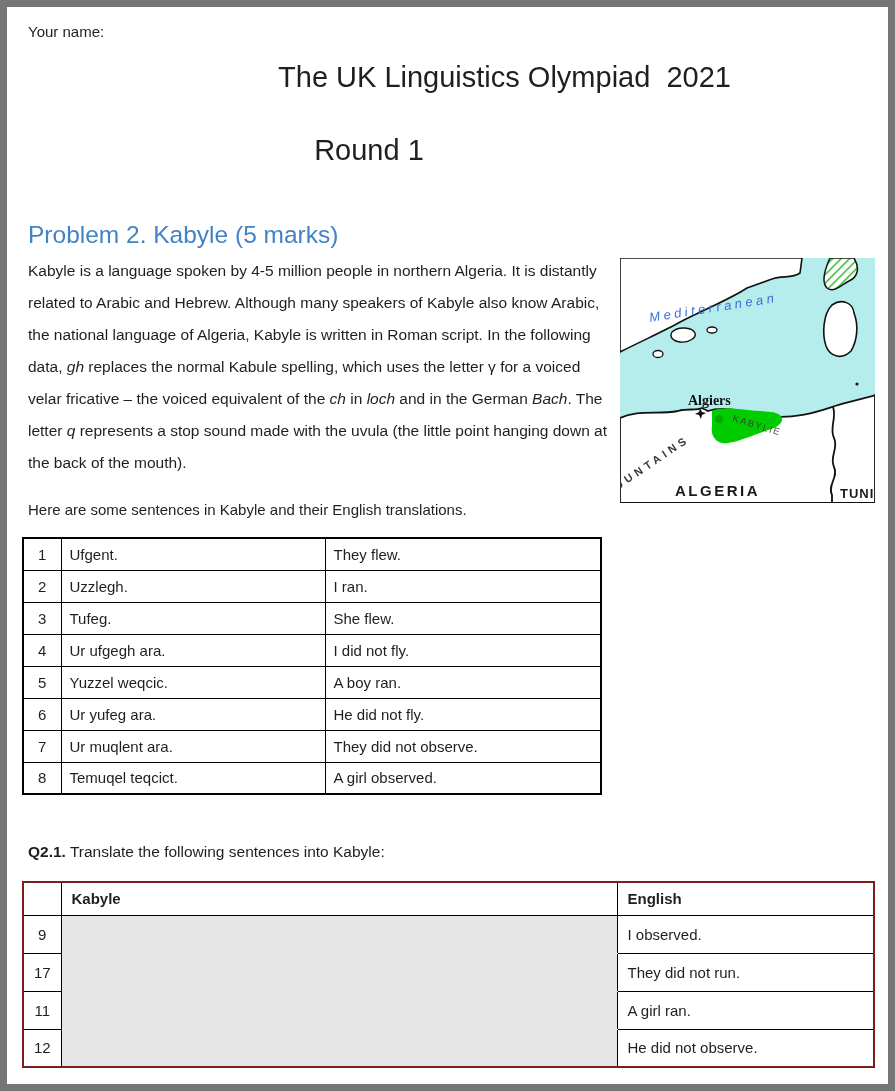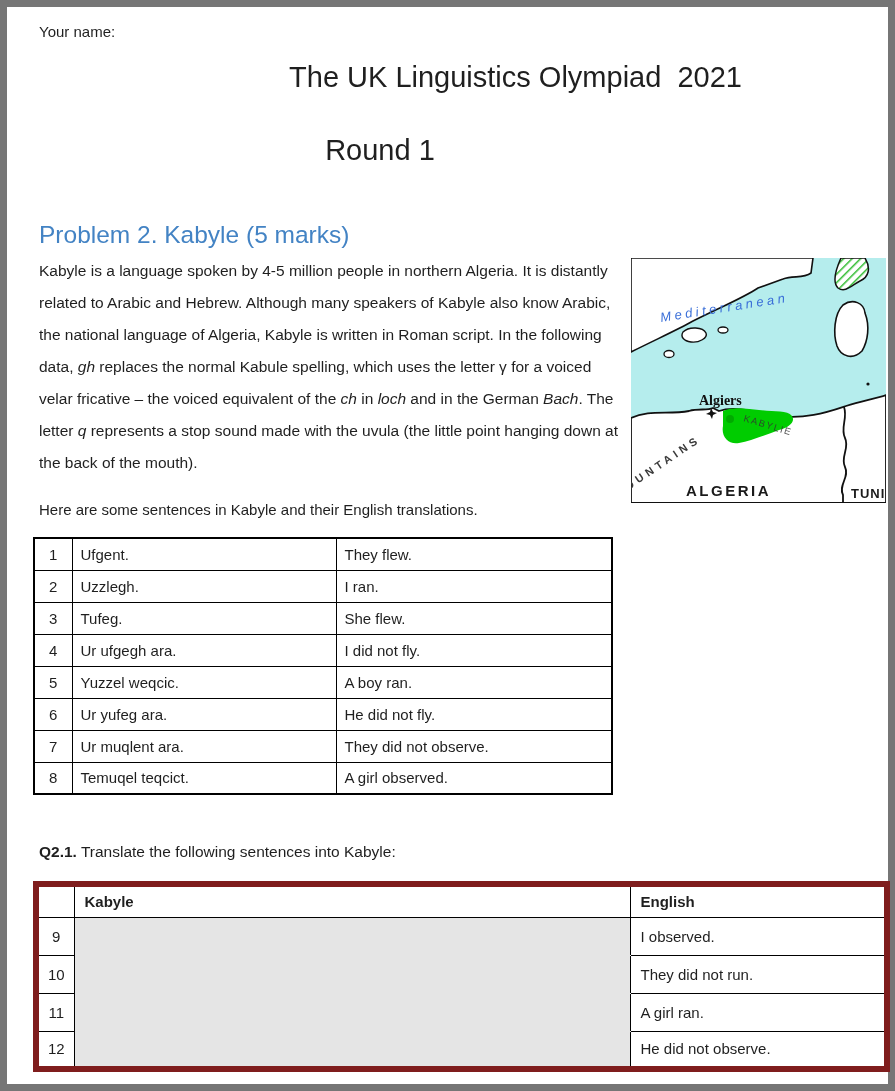--- a/index.html
+++ b/index.html
@@ -1,18 +1,18 @@
 <!DOCTYPE html>
 <html><head>
 <meta charset="utf-8">
 <style>
   html,body{margin:0;padding:0;background:#fff;}
   body{width:895px;height:1091px;position:relative;font-family:"Liberation Sans","DejaVu Sans",sans-serif;color:#1f1f1f;}
   .page{position:absolute;inset:0;background:#fff;border:7px solid #767676;box-sizing:border-box;}
-  .abs{position:absolute;margin-left:11px;}
+  .abs{position:absolute;}
   .name-label{left:21px;top:16px;font-size:15px;}
   .title-line1{left:0;top:54px;width:724px;text-align:right;font-size:29px;white-space:pre-wrap;}
   .title-line2{left:0;top:127px;width:724px;text-align:center;font-size:29px;}
   .logo{left:726px;top:46px;}
   .prob-heading{left:21px;top:214px;font-size:24.5px;font-weight:400;color:#4383c4;}
   .intro{left:21px;top:248px;width:588px;font-size:15.5px;line-height:32px;text-align:left;}
   .intro i{font-style:italic;}
   .map{left:613px;top:251px;}
   .sentences-intro{left:21px;top:494px;font-size:15px;}
   table{border-collapse:collapse;table-layout:fixed;}
@@ -27,21 +27,21 @@
   .q-line b{font-weight:bold;}
   .t2{left:15px;top:874px;width:851px;}
   .t2 th,.t2 td{border:1px solid #000;padding:2px 10px;text-align:left;}
   .t2 th{height:33px;font-weight:bold;font-size:15px;}
   .t2 td{height:38px;}
   .t2 .num{width:38px;text-align:center;padding:2px 2px;}
   .t2 .kabcol{width:556px;}
   .t2 .engcol{width:257px;}
   .t2 .ans{background:#e5e5e5;border-top:1px solid #e5e5e5;border-bottom:1px solid #e5e5e5;border-left:1px solid #000;border-right:1px solid #000;}
   .t2 .ans-last{border-top:1px solid #000;}
-  table.t2{border:6px solid #7f1d1d;}
+  table.t2{border:2px solid #7f1d1d;}
 </style>
 </head>
 <body>
 
 <div class="page">
 
   <div class="abs name-label">Your name:</div>
 
   <div class="abs title-line1">The UK Linguistics Olympiad  2021</div>
   <div class="abs title-line2">Round 1</div>
@@ -151,21 +151,21 @@
         <th class="num"></th>
         <th class="kabcol">Kabyle</th>
         <th class="engcol">English</th>
       </tr>
       <tr>
         <td class="num">9</td>
         <td class="ans"></td>
         <td class="engcol">I observed.</td>
       </tr>
       <tr>
-        <td class="num">10</td>
+        <td class="num">17</td>
         <td class="ans"></td>
         <td class="engcol">They did not run.</td>
       </tr>
       <tr>
         <td class="num">11</td>
         <td class="ans"></td>
         <td class="engcol">A girl ran.</td>
       </tr>
       <tr>
         <td class="num">12</td>

